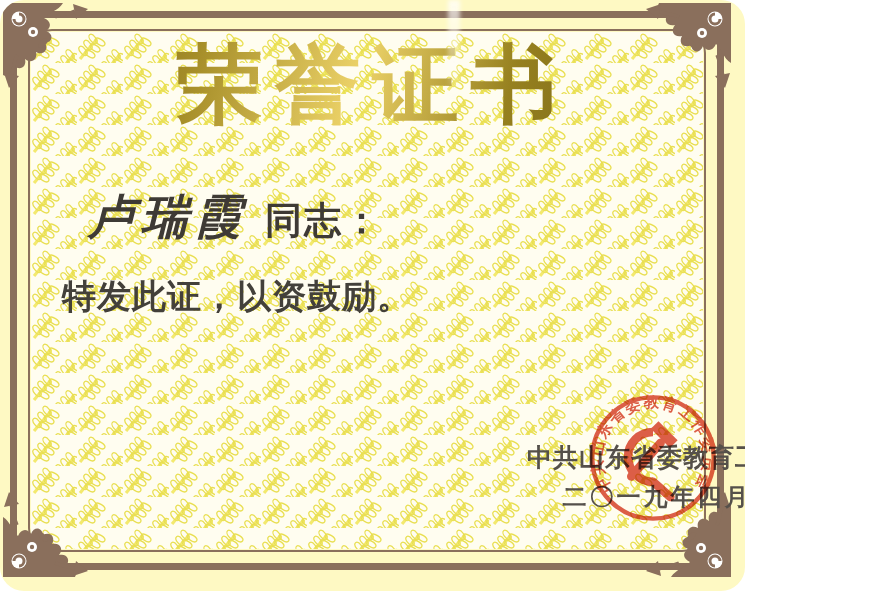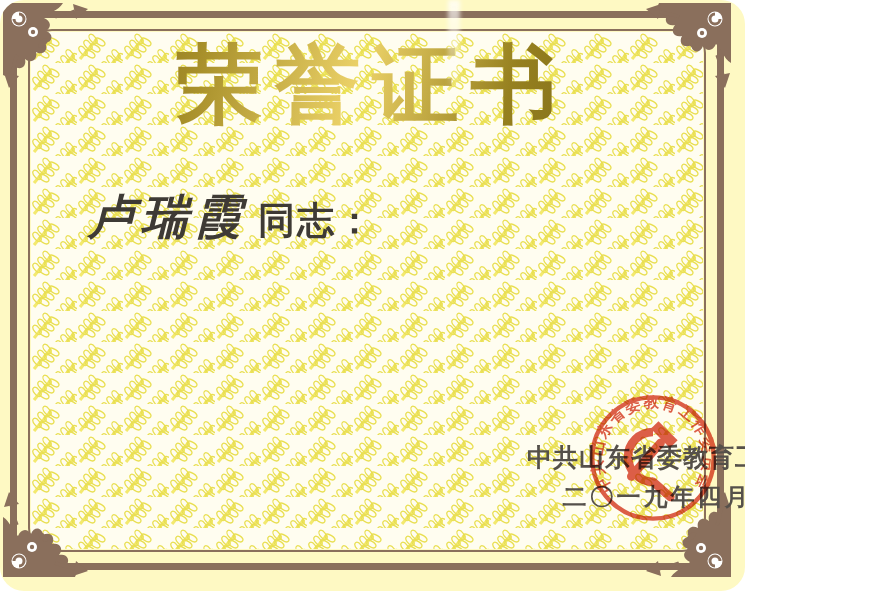--- a/index.html
+++ b/index.html
@@ -59,21 +59,21 @@
     color:#3e3a35;
     white-space:nowrap;
   }
   .recipient-name{
     font-size:47px;font-weight:bold;font-style:italic;
     letter-spacing:6px;
     margin-left:28px;
   }
   .salutation{
     font-size:37px;font-weight:bold;font-style:normal;
-    margin-left:11px;letter-spacing:2px;
+    margin-left:18px;letter-spacing:2px;
   }
   .body-text{
     position:absolute;top:266px;left:62px;right:68px;
     font-size:34px;font-weight:bold;
     line-height:1.82;
     color:#43403a;
     letter-spacing:1px;
   }
   .body-text .line1{text-indent:1.8em;}
   .signature{
@@ -183,20 +183,21 @@
     <circle cx="30" cy="29" r="2.2" fill="#8a6f5c"></circle>
   </svg>
 
   <div class="title">荣誉证书</div>
 
   <div class="name-line">
     <span class="recipient-name">卢瑞霞</span><span class="salutation">同志：</span>
   </div>
 
   <div class="body-text">
+    <div class="line2">特发此证，以资鼓励。</div>
   </div>
 
   <div class="signature">
     <div class="org">中共山东省委教育工委</div>
     <div class="date">二〇一九年四月</div>
   </div>
 
   <svg class="seal" viewBox="0 0 120 120" aria-hidden="false">
     <defs>
       <path id="sealArc" d="M 24,90.2 A 47,47 0 1 1 96,90.2" fill="none"></path>

